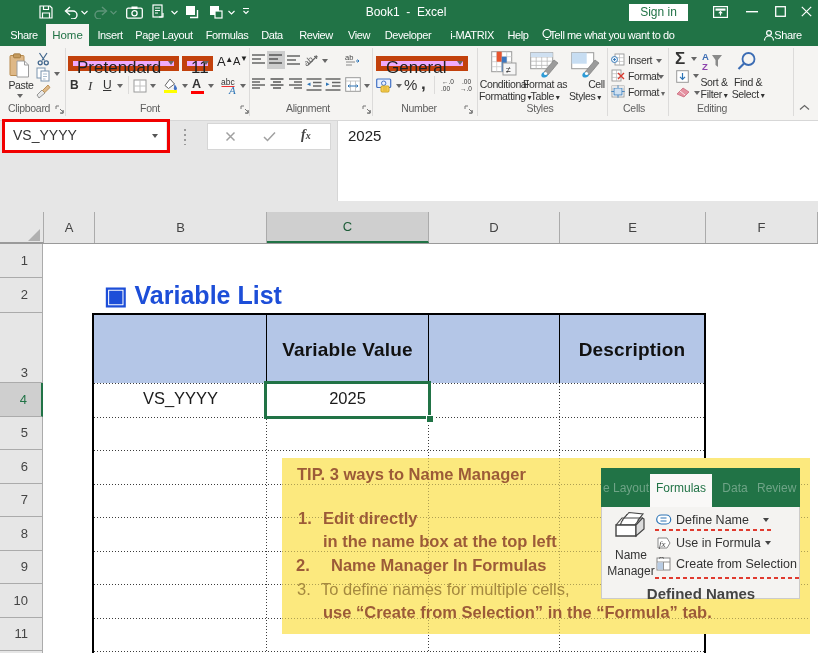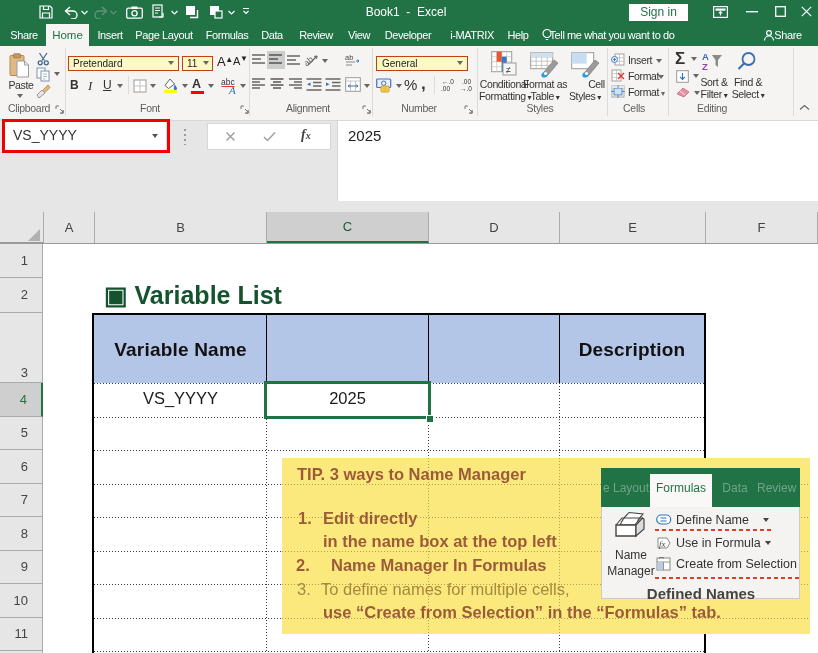--- a/index.html
+++ b/index.html
@@ -9,21 +9,21 @@
 
 #titlebar { left:0; top:0; width:818px; height:24px; background:#217346; }
 #tabrow { left:0; top:24px; width:818px; height:22px; background:#217346; }
 .tab { position:absolute; top:0; height:22px; line-height:22px; color:#fff; font-size:11px; letter-spacing:-0.4px; transform:translateX(-50%); white-space:nowrap; }
 #hometab { position:absolute; left:46px; top:0; width:43px; height:22px; background:#f5f4f2; color:#217346; text-align:center; line-height:23px; font-size:11.5px; }
 
 #ribbon { left:0; top:46px; width:818px; height:75px; background:#f5f4f2; border-bottom:1px solid #d7d7d7; }
 .gsep { position:absolute; top:2px; width:1px; height:68px; background:#dcdbda; }
 .glabel { position:absolute; top:56px; font-size:10.5px; letter-spacing:-0.3px; color:#5e5e5e; text-align:center; }
 .rlbl { position:absolute; font-size:10.5px; letter-spacing:-0.35px; color:#333; }
-.combo { position:absolute; background:#fef9c3; border:1px solid #c2410c; font-size:10px; color:#222; }
+.combo { position:absolute; background:#f0abfc; border:5px solid #c2410c; font-size:17px; color:#222; }
 .dcar { position:absolute; width:0; height:0; border-left:3.5px solid transparent; border-right:3.5px solid transparent; border-top:4px solid #666; }
 
 #fxarea { left:0; top:121px; width:818px; height:91px; background:#e6e6e6; }
 #namebox { left:5px; top:122px; width:161px; height:28px; background:#fff; }
 #redbox { left:2px; top:119px; width:168px; height:34px; border:3px solid #f10000; background:transparent; }
 #fxbtns { left:207px; top:123px; width:124px; height:27px; background:#fff; border:1px solid #d6d6d6; }
 #fbar { left:337px; top:121px; width:481px; height:80px; background:#fff; border-left:1px solid #d6d6d6; }
 
 #sheet { left:0; top:212px; width:818px; height:441px; background:#fff; }
 #colhdr { position:absolute; left:0; top:0; width:818px; height:32px; background:#e6e6e6; border-bottom:1px solid #9a9a9a; }
@@ -402,21 +402,21 @@
     <div class="rh" style="top:139px;height:34px;line-height:33px;background:#cfcfcf;color:#217346;border-right:2px solid #217346;width:43px;">4</div>
     <div class="rh" style="top:173px;height:33px;line-height:32px;">5</div>
     <div class="rh" style="top:206px;height:34px;line-height:33px;">6</div>
     <div class="rh" style="top:240px;height:33px;line-height:32px;">7</div>
     <div class="rh" style="top:273px;height:34px;line-height:33px;">8</div>
     <div class="rh" style="top:307px;height:33px;line-height:32px;">9</div>
     <div class="rh" style="top:340px;height:34px;line-height:33px;">10</div>
     <div class="rh" style="top:374px;height:33px;line-height:32px;">11</div>
   </div>
 
-  <div class="abs" style="left:104px;top:69px;width:300px;height:28px;font-size:25px;font-weight:bold;color:#14532d;">▣&nbsp;<span style="letter-spacing:0;">Variable List</span></div>
+  <div class="abs" style="left:104px;top:69px;width:300px;height:28px;font-size:25px;font-weight:bold;color:#1d4ed8;">▣&nbsp;<span style="letter-spacing:0;">Variable List</span></div>
 
   <div class="abs" style="left:94px;top:103px;width:610px;height:68px;background:#b4c6e7;"></div>
   <div class="abs" style="left:92px;top:101px;width:614px;height:2px;background:#000;"></div>
   <div class="abs" style="left:92px;top:101px;width:2px;height:340px;background:#000;"></div>
   <div class="abs" style="left:704px;top:101px;width:2px;height:340px;background:#000;"></div>
   <div class="abs" style="left:266px;top:103px;width:1px;height:68px;background:#000;"></div>
   <div class="abs" style="left:428px;top:103px;width:1px;height:68px;background:#000;"></div>
   <div class="abs" style="left:559px;top:103px;width:1px;height:68px;background:#000;"></div>
 
   <div class="abs vdot" style="left:266px;top:171px;height:270px;"></div>
@@ -426,21 +426,21 @@
   <div class="abs hdot" style="left:94px;top:171px;"></div>
   <div class="abs hdot" style="left:94px;top:205px;"></div>
   <div class="abs hdot" style="left:94px;top:238px;"></div>
   <div class="abs hdot" style="left:94px;top:272px;"></div>
   <div class="abs hdot" style="left:94px;top:305px;"></div>
   <div class="abs hdot" style="left:94px;top:339px;"></div>
   <div class="abs hdot" style="left:94px;top:372px;"></div>
   <div class="abs hdot" style="left:94px;top:406px;"></div>
   <div class="abs hdot" style="left:94px;top:439px;"></div>
 
-  <div class="thd" style="left:95px;width:171px;">Variable Name</div>
+  <div class="thd" style="left:267px;width:161px;">Variable Value</div>
   <div class="thd" style="left:560px;width:144px;">Description</div>
 
   <div class="abs" style="left:95px;top:177px;width:171px;text-align:center;font-size:16.5px;color:#1a1a1a;">VS_YYYY</div>
   <div class="abs" style="left:267px;top:177px;width:161px;text-align:center;font-size:16.5px;color:#1a1a1a;">2025</div>
 
   <div class="abs" style="left:264px;top:169px;width:167px;height:38px;border:3px solid #217346;"></div>
   <div class="abs" style="left:426px;top:203px;width:9px;height:9px;background:#fff;"></div>
   <div class="abs" style="left:427px;top:204px;width:6px;height:6px;background:#217346;"></div>
 
   <div class="abs" style="left:282px;top:246px;width:528px;height:176px;background:#fce97e;"></div>
@@ -453,21 +453,21 @@
   <div class="abs hdot2" style="left:282px;top:406px;width:528px;"></div>
 
   <div class="tip b" style="left:297px;top:253px;">TIP. 3 ways to Name Manager</div>
   <div class="tip b" style="left:298px;top:297px;">1.</div>
   <div class="tip b" style="left:323px;top:297px;">Edit directly</div>
   <div class="tip b" style="left:323px;top:320px;">in the name box at the top left</div>
   <div class="tip b" style="left:296px;top:344px;">2.</div>
   <div class="tip b" style="left:323px;top:344px;margin-left:8px;">Name Manager In Formulas</div>
   <div class="tip l" style="left:297px;top:368px;">3.</div>
   <div class="tip l" style="left:321px;top:368px;">To define names for multiple cells,</div>
-  <div class="tip b" style="left:323px;top:391px;">use “Create from Selection” in the “Formulas” tab.</div>
+  <div class="tip b" style="left:323px;top:391px;">use “Create from Selection” in the “Formula” tab.</div>
 
   <div class="abs" id="mini">
     <div class="abs" style="left:0;top:0;width:199px;height:39px;background:#217346;"></div>
     <div class="abs" style="left:2px;top:13px;font-size:12px;color:#6fa487;">e Layout</div>
     <div class="abs" style="left:49px;top:6px;width:62px;height:33px;background:#f9f8f7;"></div>
     <div class="abs" style="left:49px;top:13px;width:62px;text-align:center;font-size:12px;color:#217346;">Formulas</div>
     <div class="abs" style="left:119px;top:13px;width:30px;text-align:center;font-size:12px;color:#6fa487;">Data</div>
     <div class="abs" style="left:156px;top:13px;font-size:12px;color:#6fa487;">Review</div>
     <div class="abs" style="left:0;top:39px;width:199px;height:92px;background:#f4f3f1;border:1px solid #cccbca;border-top:none;"></div>
     <svg class="abs" style="left:12px;top:43px" width="34" height="32" viewBox="0 0 34 32">

